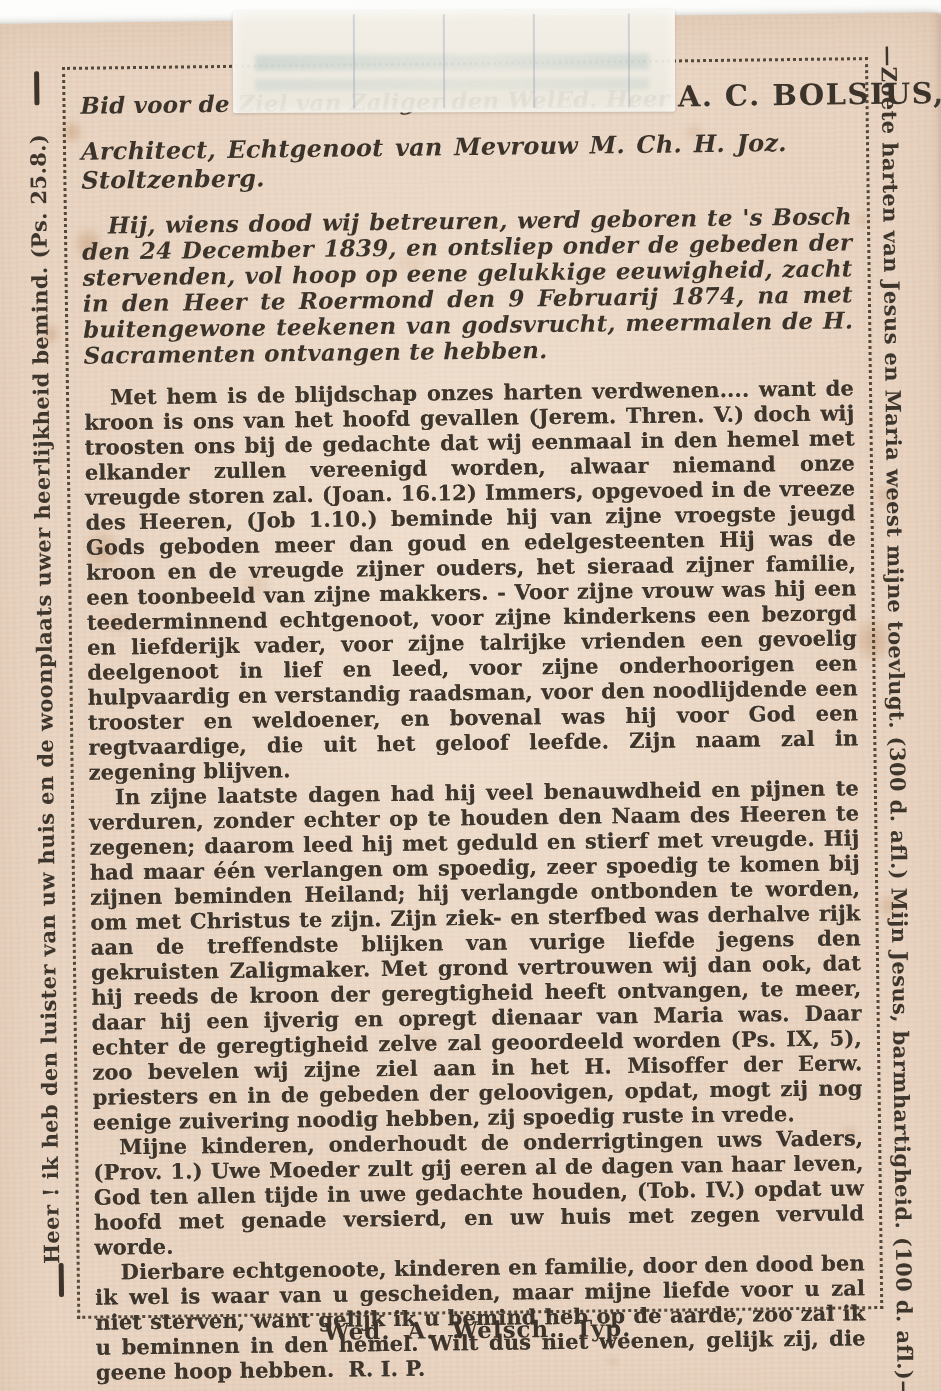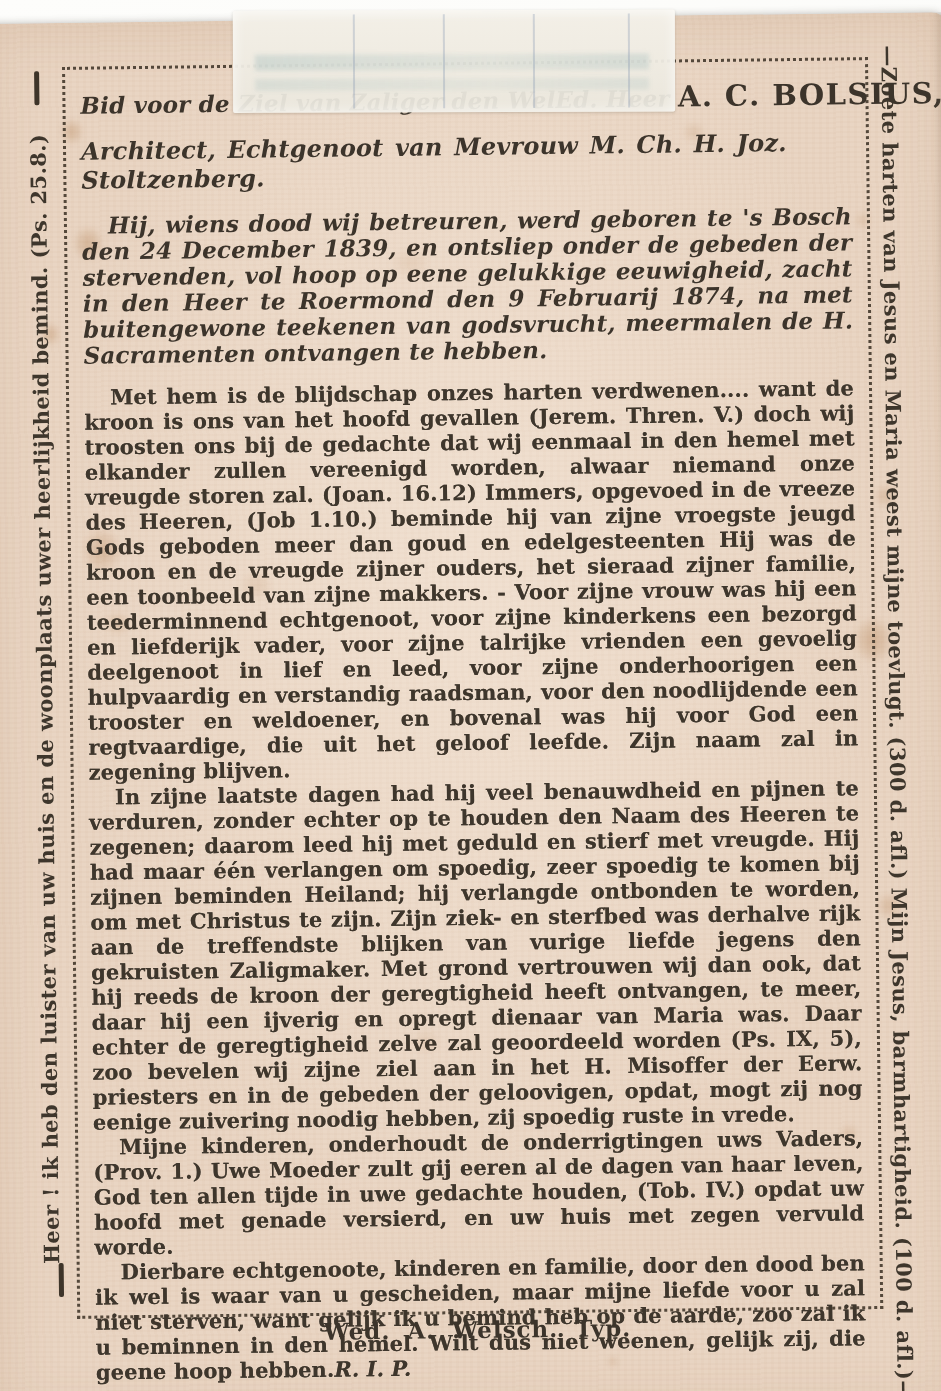--- a/index.html
+++ b/index.html
@@ -53,21 +53,21 @@
   .content{position:absolute;left:102px;top:64px;width:770px;}
   .hdr1{white-space:nowrap;font-style:italic;font-weight:bold;font-size:23px;letter-spacing:.2px;}
   .hdr1 .name{font-style:normal;font-size:29px;letter-spacing:1.5px;margin-left:8px;}
   .hdr2{margin-top:16px;font-style:italic;font-weight:bold;font-size:24px;letter-spacing:.2px;word-spacing:3px;}
   .obit{margin:18px 0 0 0;font-style:italic;font-weight:bold;font-size:23px;line-height:26px;
     text-align:justify;text-indent:26px;letter-spacing:.2px;}
   .bodytext{margin-top:16px;}
   .bodytext p{margin:0;font-weight:bold;font-size:21px;line-height:25px;
     text-align:justify;text-indent:26px;letter-spacing:.1px;color:#3e362c;
     text-shadow:0 0 .5px rgba(62,54,44,.7);}
-  .rip{font-style:italic;margin-left:0;white-space:nowrap;}
+  .rip{margin-left:14px;white-space:nowrap;}
 
   .footer{position:absolute;left:84px;top:1298px;width:800px;text-align:center;
     font-weight:bold;font-size:23px;letter-spacing:1px;word-spacing:8px;}
 
   .vmargin{position:absolute;font-weight:bold;font-size:21px;letter-spacing:.4px;
     text-align:center;white-space:nowrap;color:#3e362c;}
   .vleft{width:1240px;left:-561px;top:663px;transform:rotate(-90deg);}
   .vright{width:1290px;left:266px;top:665px;transform:rotate(90deg);}
 
   .tape{

